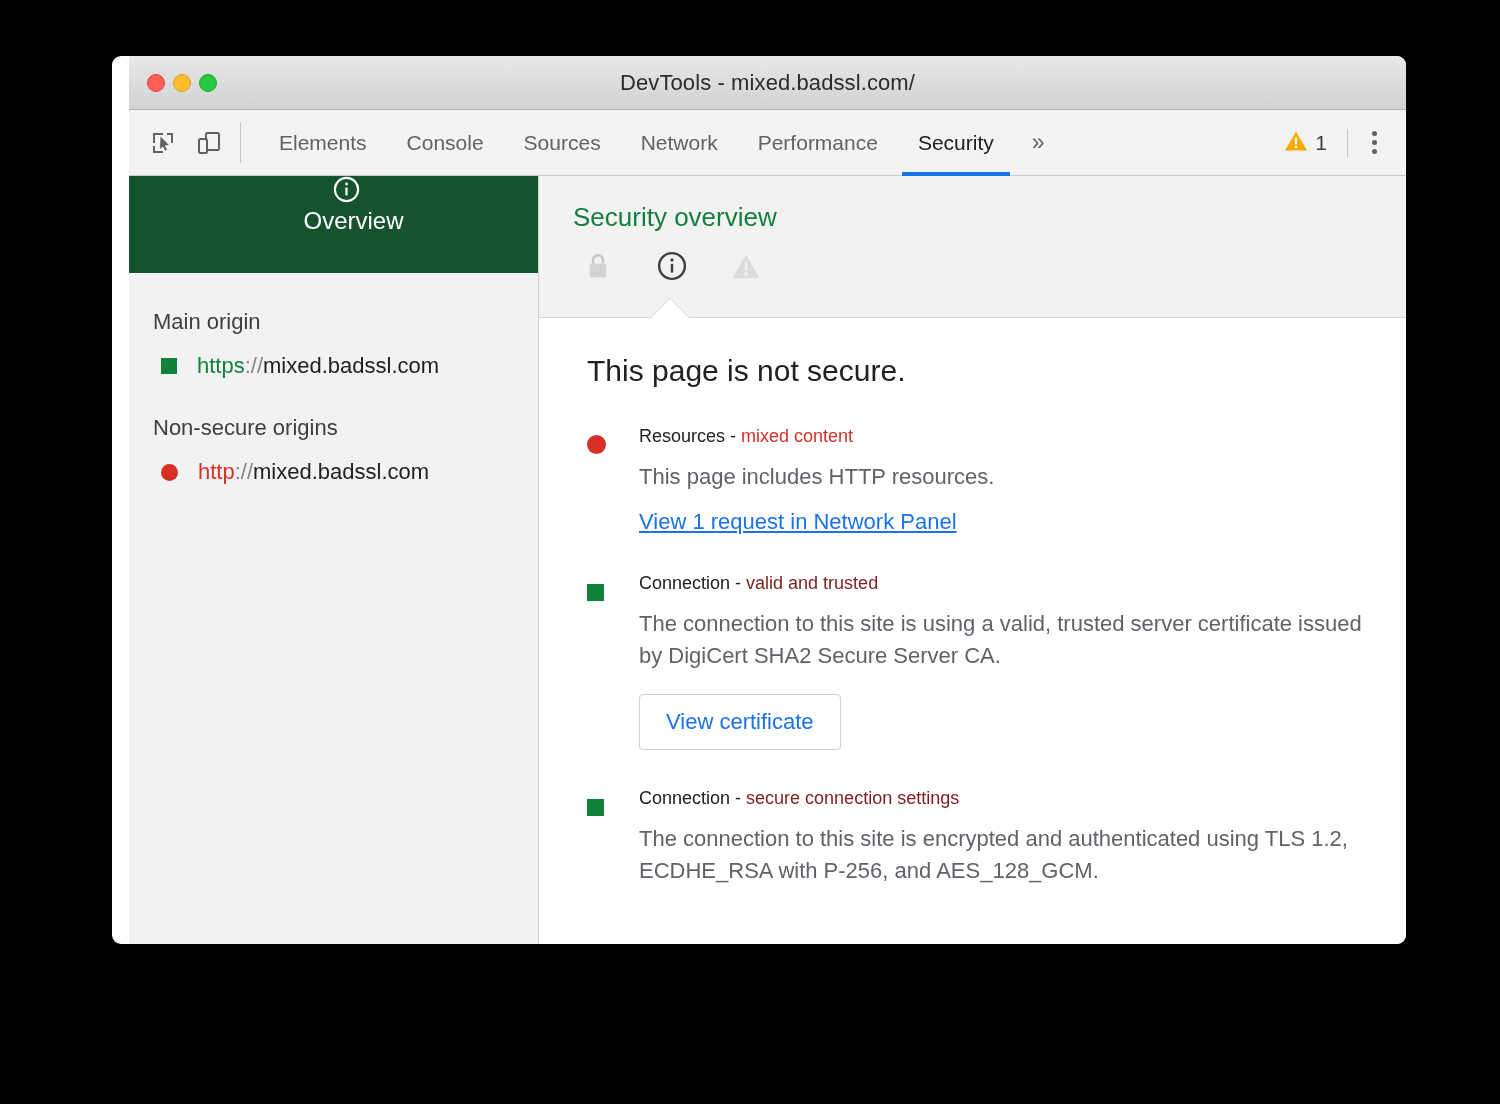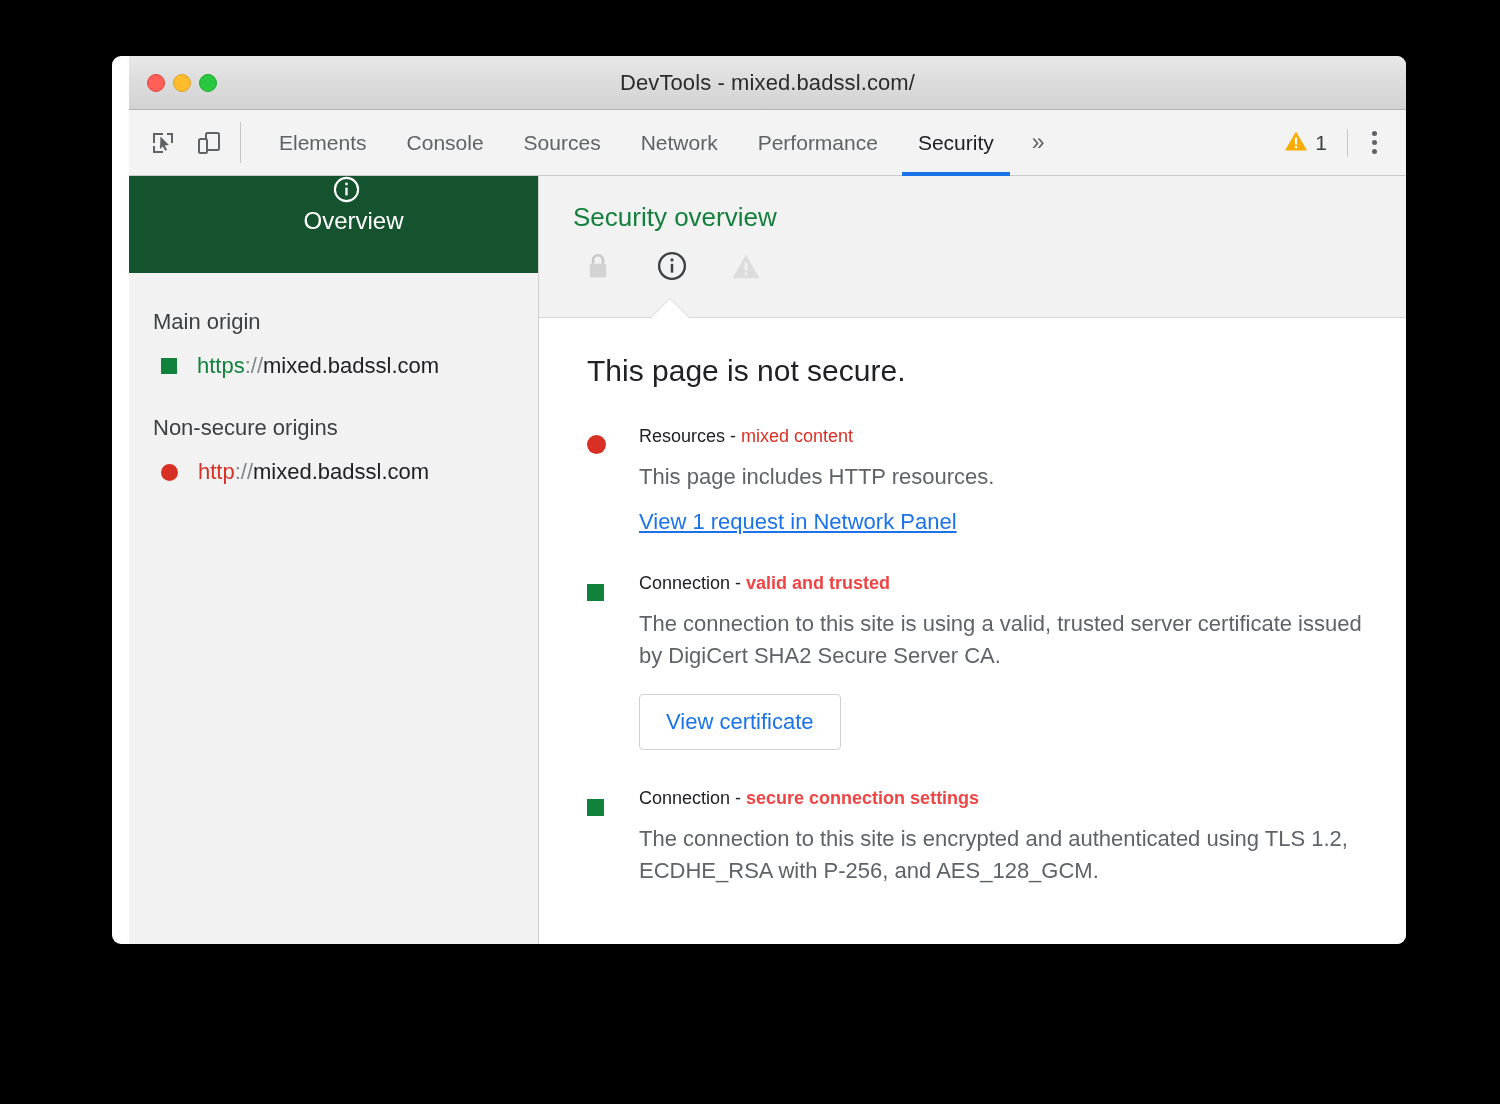--- a/index.html
+++ b/index.html
@@ -310,21 +310,21 @@
     background: #11823b;
     margin-top: 2px;
   }
   .exp-body { flex: 1 1 auto; min-width: 0; }
   .exp-title {
     font-size: 18px;
     color: #202124;
     margin-bottom: 14px;
   }
   .exp-title .status-bad  { color: #d93025; }
-  .exp-title .status-good { color: #ef4444; font-weight: bold; }
+  .exp-title .status-good { color: #7f1d1d; }
   .exp-desc {
     font-size: 22px;
     color: #5f6368;
     line-height: 1.45;
     max-width: 800px;
   }
   .exp-link {
     display: inline-block;
     margin-top: 16px;
     font-size: 22px;

